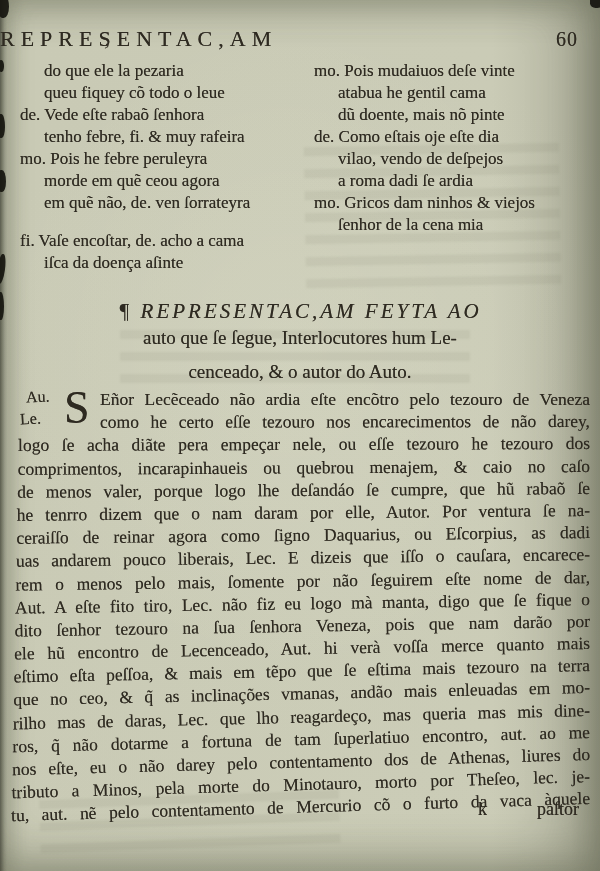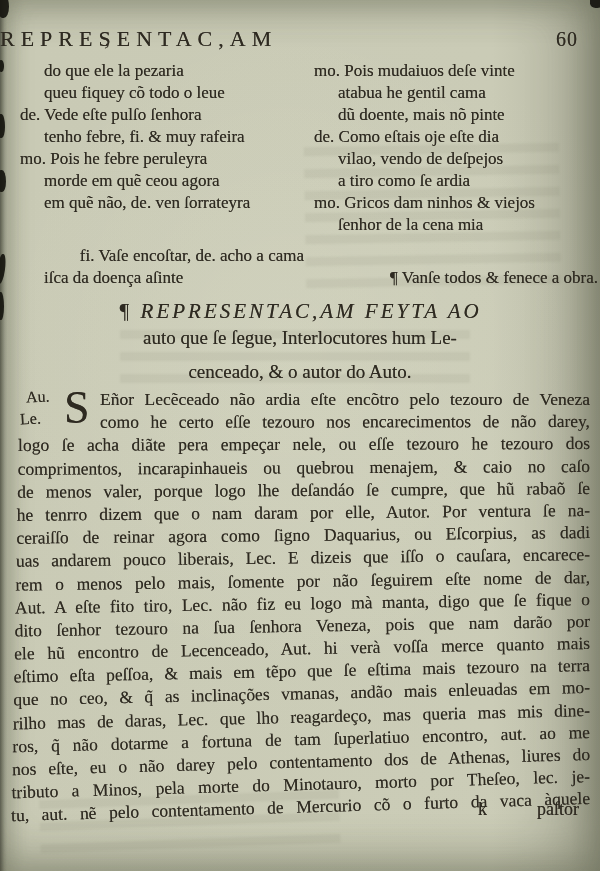--- a/index.html
+++ b/index.html
@@ -24,21 +24,21 @@
     font-size:22px;letter-spacing:6px;white-space:nowrap;
   }
   .folio-num{ position:absolute;top:28px;left:556px;font-size:20px;letter-spacing:1px;}
   .stray-mark{ position:absolute;top:28px;left:106px;font-size:20px;transform:rotate(12deg);opacity:.85;}
   
   .col{ position:absolute;top:60px;width:286px;font-size:17px;line-height:22px;white-space:nowrap;}
   .col-left{ left:18px; }
   .col-right{ left:312px; }
   .vline{ padding-left:26px; }
   .vline.hang{ padding-left:2px; }
-  .vline.gap{ margin-top:31px;text-align:right; }
+  .vline.gap{ margin-top:16px; }
   
   .sect{ position:absolute;top:299px;left:0;width:100%;text-align:center;}
   .sect .l1{ font-size:21px;letter-spacing:3px;white-space:nowrap;font-style:italic;}
   .sect .l2{ font-size:19px;margin-top:3px;}
   .sect .l3{ font-size:19px;margin-top:12px;}
   
   .prose{ position:absolute;top:388px;left:8px;width:582px;font-size:17.5px;}
   .pline{
     height:22.2px;line-height:22.2px;white-space:nowrap;
     text-align:justify;text-align-last:justify;
@@ -80,39 +80,38 @@
   <div class="ghost" style="left:40px;top:795px;width:300px;height:65px;transform:rotate(-2deg);"></div>
 
   <div class="running-head ink">REPRESENTAC,AM</div>
   <div class="folio-num ink">60</div>
   <div class="stray-mark ink">,</div>
 
   <div class="col col-left ink">
 
   <div class="vline">do que ele la pezaria</div>
       <div class="vline">queu fiquey cõ todo o leue</div>
-      <div class="vline hang">de. Vede eſte pulſo ſenhora</div>
+      <div class="vline hang">de. Vede eſte rabaõ ſenhora</div>
       <div class="vline">tenho febre, fi. &amp; muy rafeira</div>
       <div class="vline hang">mo. Pois he febre peruleyra</div>
       <div class="vline">morde em quẽ ceou agora</div>
       <div class="vline">em quẽ não, de. ven ſorrateyra</div>
       <div class="vline gap hang">fi. Vaſe encoſtar, de. acho a cama</div>
       <div class="vline">iſca da doença aſinte</div>
     </div>
   <div class="col col-right ink">
 
   <div class="vline hang">mo. Pois mudaiuos deſe vinte</div>
       <div class="vline">atabua he gentil cama</div>
       <div class="vline">dũ doente, mais nõ pinte</div>
       <div class="vline hang">de. Como eſtais oje eſte dia</div>
       <div class="vline">vilao, vendo de deſpejos</div>
-      <div class="vline">a tiro como ſe ardia</div>
+      <div class="vline">a roma dadi ſe ardia</div>
       <div class="vline hang">mo. Gricos dam ninhos &amp; viejos</div>
       <div class="vline">ſenhor de la cena mia</div>
-      <div class="vline gap hang">¶ Vanſe todos &amp; fenece a obra.</div>
     </div>
 
   <div class="sect ink">
     <div class="l1">¶ REPRESENTAC,AM FEYTA AO</div>
     <div class="l2">auto que ſe ſegue, Interlocutores hum Le-</div>
     <div class="l3">cenceado, &amp; o autor do Auto.</div>
   </div>
 
   <div class="mnote mnote-au ink">Au.</div>
   <div class="mnote mnote-le ink">Le.</div>

